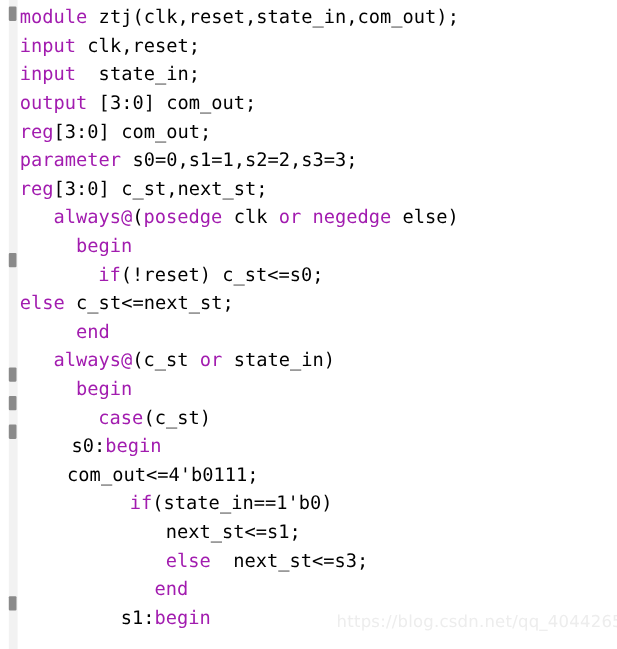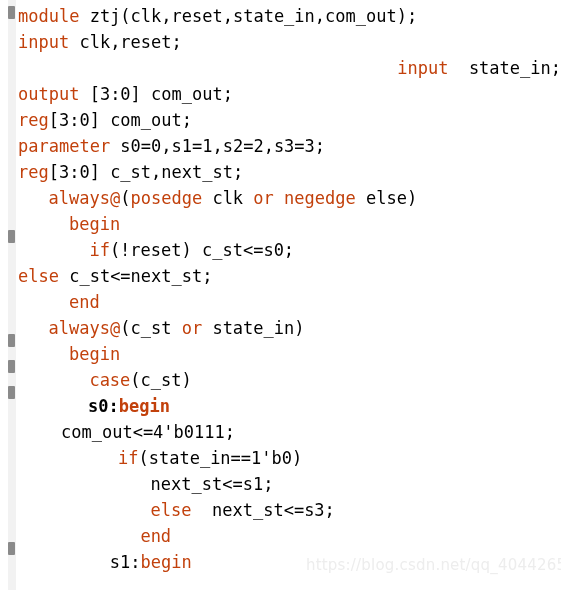--- a/index.html
+++ b/index.html
@@ -43,21 +43,21 @@
     box-sizing: border-box;
   }
   .code-line {
     height: 26px;
     line-height: 26px;
     font-size: 17px;
     white-space: pre;
     color: #000000;
     padding-left: 18px;
   }
-  .kw   { color: #c2410c; }   
+  .kw   { color: #a21caf; }   
   .plain{ color: #000000; }
   #watermark {
     position: absolute;
     left: 306px;
     top: 556px;
     font-family: "DejaVu Sans", "Liberation Sans", sans-serif;
     font-size: 15px;
     color: #ededed;
     white-space: pre;
     letter-spacing: 0.2px;
@@ -74,34 +74,34 @@
       <div class="gutter-marker" style="top: 230px;"></div>
       <div class="gutter-marker" style="top: 334px;"></div>
       <div class="gutter-marker" style="top: 360px;"></div>
       <div class="gutter-marker" style="top: 386px;"></div>
       <div class="gutter-marker" style="top: 542px;"></div>
     </div>
 
   <div id="code">
       <div class="code-line" style="padding-left: 18px;"><span class="kw">module</span><span class="plain"> ztj(clk,reset,state_in,com_out);</span></div>
       <div class="code-line" style="padding-left: 18px;"><span class="kw">input</span><span class="plain"> clk,reset;</span></div>
-      <div class="code-line" style="padding-left: 18px; text-align: right;"><span class="kw">input</span><span class="plain">  state_in;</span></div>
+      <div class="code-line" style="padding-left: 18px;"><span class="kw">input</span><span class="plain">  state_in;</span></div>
       <div class="code-line" style="padding-left: 18px;"><span class="kw">output</span><span class="plain"> [3:0] com_out;</span></div>
       <div class="code-line" style="padding-left: 18px;"><span class="kw">reg</span><span class="plain">[3:0] com_out;</span></div>
       <div class="code-line" style="padding-left: 18px;"><span class="kw">parameter</span><span class="plain"> s0=0,s1=1,s2=2,s3=3;</span></div>
       <div class="code-line" style="padding-left: 18px;"><span class="kw">reg</span><span class="plain">[3:0] c_st,next_st;</span></div>
       <div class="code-line" style="padding-left: 48.6px;"><span class="kw">always@</span><span class="plain">(</span><span class="kw">posedge</span><span class="plain"> clk </span><span class="kw">or</span><span class="plain"> </span><span class="kw">negedge</span><span class="plain"> else)</span></div>
       <div class="code-line" style="padding-left: 69px;"><span class="kw">begin</span></div>
       <div class="code-line" style="padding-left: 89.4px;"><span class="kw">if</span><span class="plain">(!reset) c_st&lt;=s0;</span></div>
       <div class="code-line" style=""><span class="kw">else</span><span class="plain"> c_st&lt;=next_st;</span></div>
       <div class="code-line" style="padding-left: 69px;"><span class="kw">end</span></div>
       <div class="code-line" style="padding-left: 48.6px;"><span class="kw">always@</span><span class="plain">(c_st </span><span class="kw">or</span><span class="plain"> state_in)</span></div>
       <div class="code-line" style="padding-left: 69px;"><span class="kw">begin</span></div>
       <div class="code-line" style="padding-left: 89.4px;"><span class="kw">case</span><span class="plain">(c_st)</span></div>
-      <div class="code-line" style="padding-left: 88px; font-weight: bold;"><span class="plain">s0:</span><span class="kw">begin</span></div>
+      <div class="code-line" style="padding-left: 65px;"><span class="plain">s0:</span><span class="kw">begin</span></div>
       <div class="code-line" style="padding-left: 61px;"><span class="plain">com_out&lt;=4'b0111;</span></div>
       <div class="code-line" style="padding-left: 118px;"><span class="kw">if</span><span class="plain">(state_in==1'b0)</span></div>
       <div class="code-line" style="padding-left: 150.6px;"><span class="plain">next_st&lt;=s1;</span></div>
       <div class="code-line" style="padding-left: 150.6px;"><span class="kw">else</span><span class="plain">  next_st&lt;=s3;</span></div>
       <div class="code-line" style="padding-left: 140.4px;"><span class="kw">end</span></div>
       <div class="code-line" style="padding-left: 109.8px;"><span class="plain">s1:</span><span class="kw">begin</span></div>
     </div>
 
   <div id="watermark">https://blog.csdn.net/qq_40442656</div>
 

